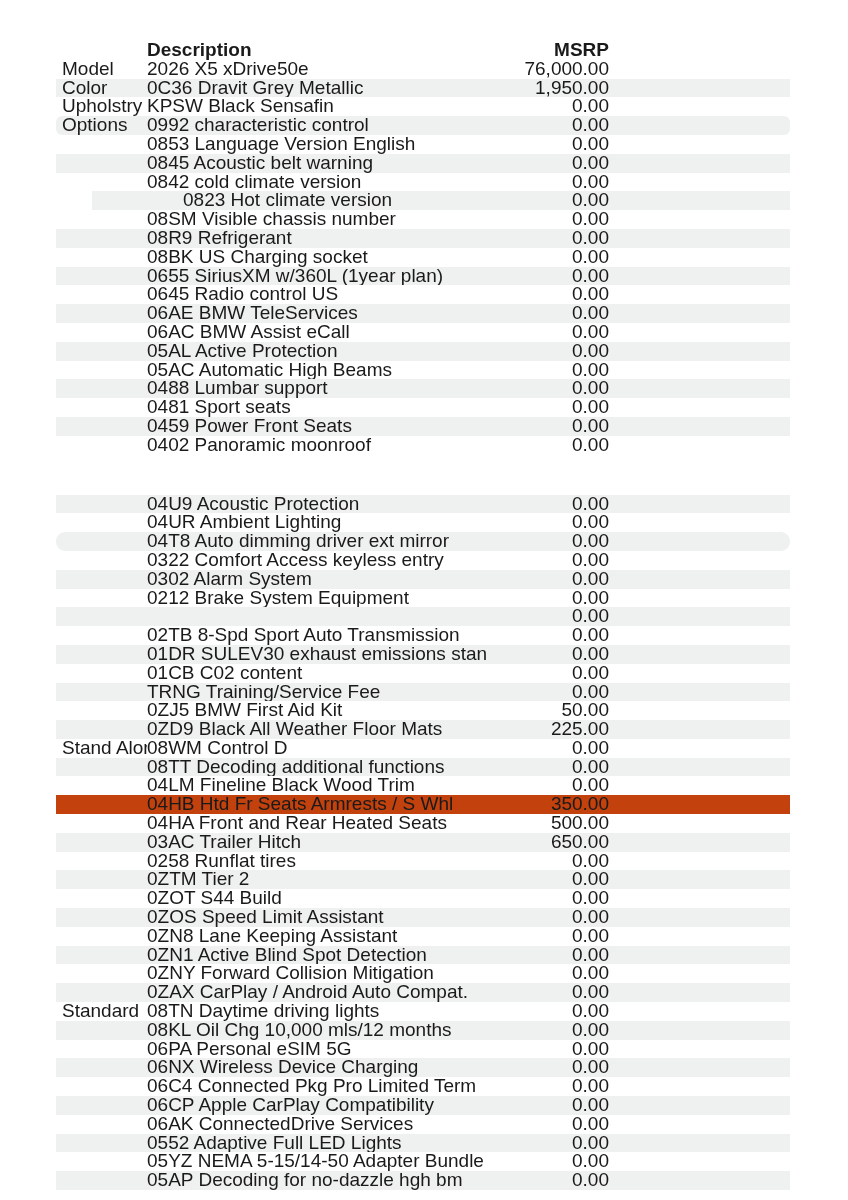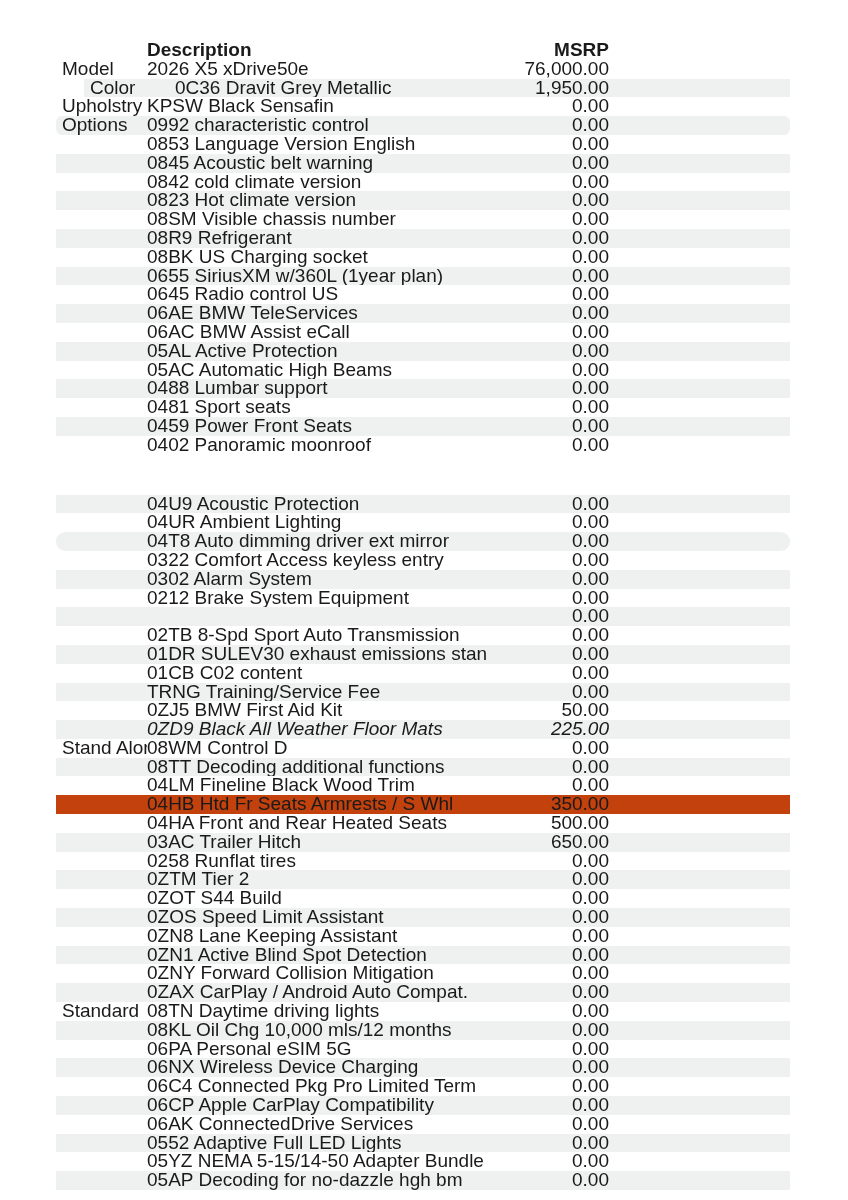--- a/index.html
+++ b/index.html
@@ -62,21 +62,21 @@
     <div class="cell cat"></div>
     <div class="cell desc">Description</div>
     <div class="cell msrp">MSRP</div>
   </div>
   <div id="rows">
       <div class="row">
     <div class="cell cat">Model</div>
     <div class="cell desc">2026 X5 xDrive50e</div>
     <div class="cell msrp">76,000.00</div>
   </div>
-      <div class="row striped" style="background: rgb(239, 241, 240); margin-left: 28px;">
+      <div class="row striped" style="background: rgb(239, 241, 240);">
     <div class="cell cat">Color</div>
     <div class="cell desc">0C36 Dravit Grey Metallic</div>
     <div class="cell msrp">1,950.00</div>
   </div>
       <div class="row">
     <div class="cell cat">Upholstry</div>
     <div class="cell desc">KPSW Black Sensafin</div>
     <div class="cell msrp">0.00</div>
   </div>
       <div class="row striped" style="background: rgb(239, 241, 240); border-radius: 6px;">
@@ -92,21 +92,21 @@
       <div class="row striped" style="background: rgb(239, 241, 240);">
     <div class="cell cat"></div>
     <div class="cell desc">0845 Acoustic belt warning</div>
     <div class="cell msrp">0.00</div>
   </div>
       <div class="row">
     <div class="cell cat"></div>
     <div class="cell desc">0842 cold climate version</div>
     <div class="cell msrp">0.00</div>
   </div>
-      <div class="row striped" style="background: rgb(239, 241, 240);">
+      <div class="row striped" style="background: rgb(239, 241, 240); margin-left: 36px;">
     <div class="cell cat"></div>
     <div class="cell desc">0823 Hot climate version</div>
     <div class="cell msrp">0.00</div>
   </div>
       <div class="row">
     <div class="cell cat"></div>
     <div class="cell desc">08SM Visible chassis number</div>
     <div class="cell msrp">0.00</div>
   </div>
       <div class="row striped" style="background: rgb(239, 241, 240);">
@@ -222,21 +222,21 @@
       <div class="row striped" style="background: rgb(239, 241, 240);">
     <div class="cell cat"></div>
     <div class="cell desc">TRNG Training/Service Fee</div>
     <div class="cell msrp">0.00</div>
   </div>
       <div class="row">
     <div class="cell cat"></div>
     <div class="cell desc">0ZJ5 BMW First Aid Kit</div>
     <div class="cell msrp">50.00</div>
   </div>
-      <div class="row striped" style="background: rgb(239, 241, 240); font-style: italic;">
+      <div class="row striped" style="background: rgb(239, 241, 240);">
     <div class="cell cat"></div>
     <div class="cell desc">0ZD9 Black All Weather Floor Mats</div>
     <div class="cell msrp">225.00</div>
   </div>
       <div class="row">
     <div class="cell cat">Stand Alone</div>
     <div class="cell desc">08WM Control D</div>
     <div class="cell msrp">0.00</div>
   </div>
       <div class="row striped" style="background: rgb(239, 241, 240);">

